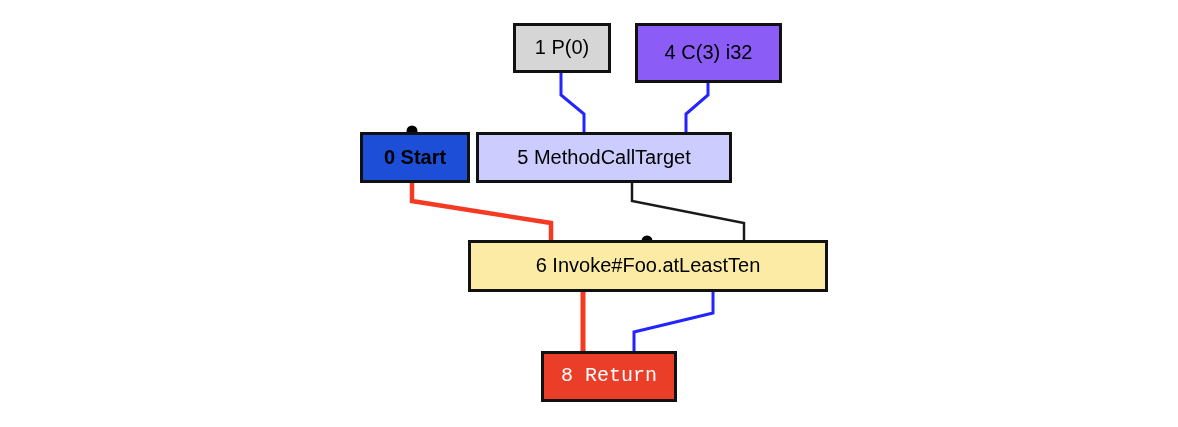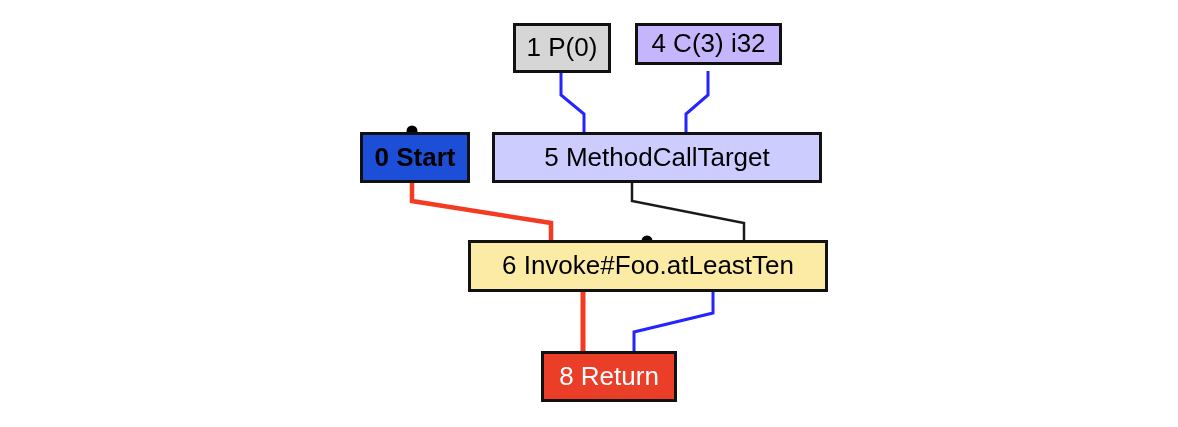--- a/index.html
+++ b/index.html
@@ -20,21 +20,21 @@
     left: 0;
     top: 0;
   }
   .node {
     position: absolute;
     box-sizing: border-box;
     border: 3px solid #111111;
     display: flex;
     align-items: center;
     justify-content: center;
-    font-size: 26px;
+    font-size: 20px;
     line-height: 1;
     color: #000000;
     white-space: nowrap;
     cursor: default;
   }
   .node--bold .node-label {
     font-weight: bold;
   }
   .node-label {
     display: inline-block;
@@ -61,33 +61,33 @@
     <polyline points="713,290 713,313 634,332 634,353" fill="none" stroke-width="3" stroke="#2424ff"></polyline>
 
     <circle cx="412" cy="131" r="5.5" fill="#000000"></circle>
     <circle cx="647" cy="241" r="5.5" fill="#000000"></circle>
   </svg>
 
   <div class="node" style="left: 513px; top: 23px; width: 98px; height: 50px; background: rgb(214, 214, 214);">
     <span class="node-label" style="color: rgb(0, 0, 0);">1 P(0)</span>
   </div>
 
-  <div class="node" style="left: 635px; top: 23px; width: 147px; height: 42px; background: #c4b5fd;">
+  <div class="node" style="left: 635px; top: 23px; width: 147px; height: 60px; background: #8b5cf6;">
     <span class="node-label" style="color: rgb(0, 0, 0);">4 C(3) i32</span>
   </div>
 
   <div class="node node--bold" style="left: 360px; top: 132px; width: 110px; height: 51px; background: #1d4ed8;">
     <span class="node-label" style="color: rgb(0, 0, 0);">0 Start</span>
   </div>
 
-  <div class="node" style="left: 492px; top: 132px; width: 330px; height: 51px; background: rgb(204, 204, 255);">
+  <div class="node" style="left: 476px; top: 132px; width: 256px; height: 51px; background: rgb(204, 204, 255);">
     <span class="node-label" style="color: rgb(0, 0, 0);">5 MethodCallTarget</span>
   </div>
 
   <div class="node" style="left: 468px; top: 240px; width: 360px; height: 52px; background: rgb(251, 235, 164); align-items: center;">
     <span class="node-label" style="color: rgb(0, 0, 0);">6 Invoke#Foo.atLeastTen</span>
   </div>
 
   <div class="node" style="left: 541px; top: 351px; width: 136px; height: 51px; background: rgb(234, 62, 40);">
-    <span class="node-label" style="color: rgb(255, 255, 255);">8 Return</span>
+    <span class="node-label" style="color: rgb(255, 255, 255); font-family: Liberation Mono, monospace;">8 Return</span>
   </div>
 
 </div>
 
 </body></html>

